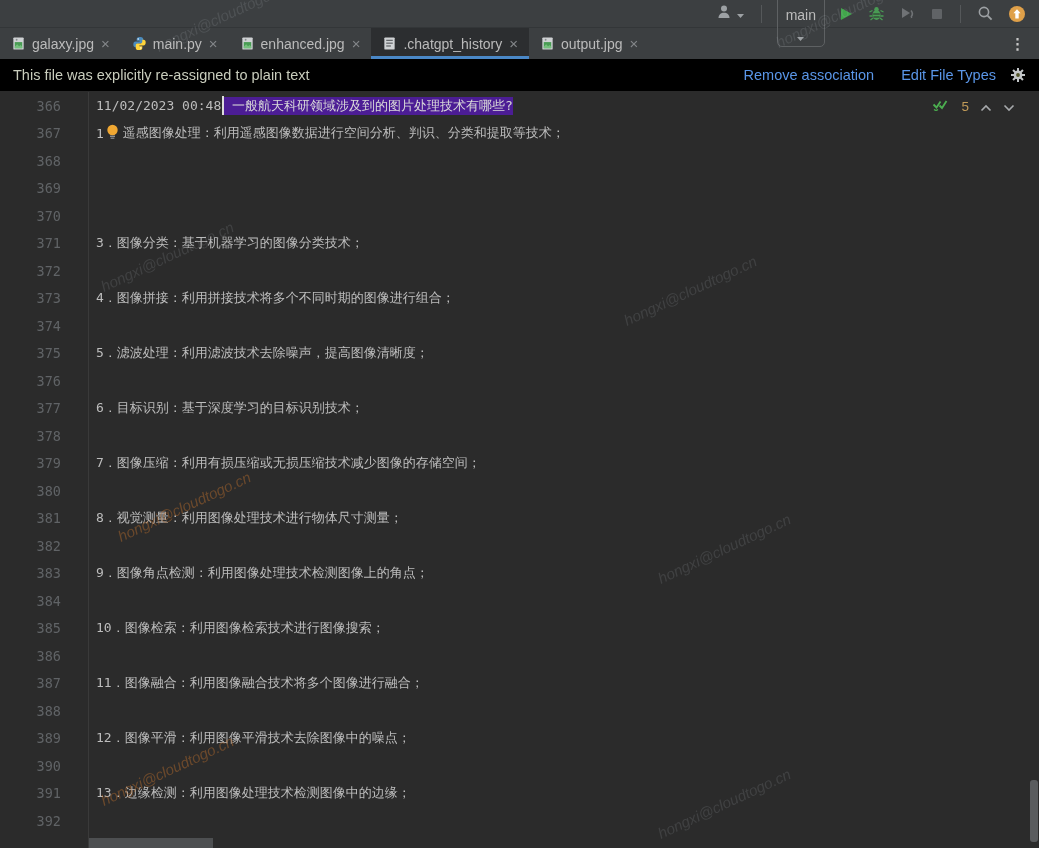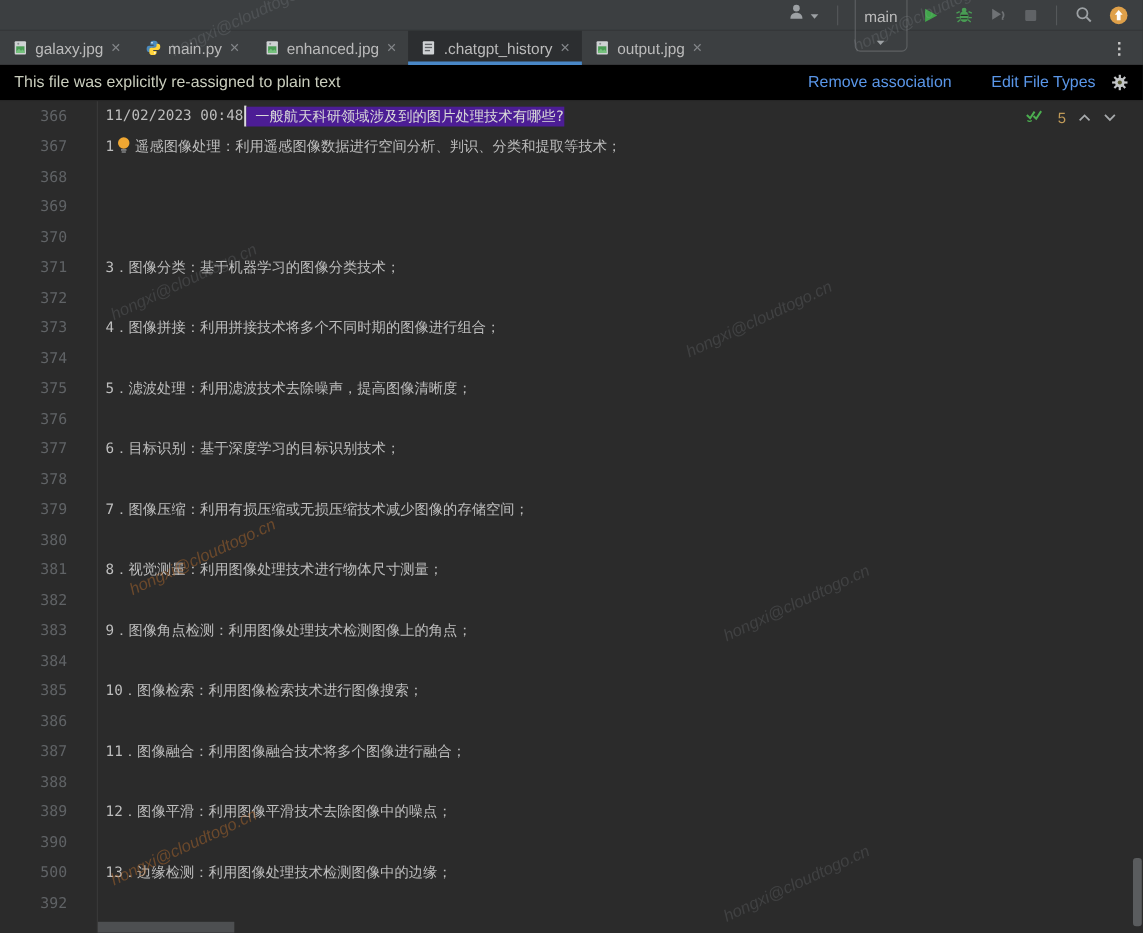--- a/index.html
+++ b/index.html
@@ -30,21 +30,21 @@
   .tab.active{background:#2c2e30;box-shadow:inset 0 -3px 0 #4A88C7}
   .tab .close{color:#84878a;font-size:15px;line-height:1;margin-left:1px}
   .tab .ticon{display:flex;align-items:center}
   .tabbar-more{margin-left:auto;display:flex;align-items:center;padding:0 14px;color:#c7c7c7;font-weight:bold;font-size:15px}
   
   .banner{
     height:32px;background:#000000;display:flex;align-items:center;
     padding:0 13px;box-sizing:border-box;font-size:14.5px;color:#c9cdbd;
   }
   .banner .spacer{flex:1}
-  .banner .blink{color:#5a96e8;margin-left:36px;cursor:pointer}
+  .banner .blink{color:#5a96e8;margin-left:27px;cursor:pointer}
   .banner .gear{margin-left:14px;display:flex;align-items:center}
   
   .editor{
     position:absolute;top:92px;left:0;right:0;bottom:0;background:#2b2b2b;
     font-family:"DejaVu Sans Mono",monospace;
   }
   .editor::before{content:'';position:absolute;left:88px;top:0;bottom:0;width:1px;background:#3a3a3a}
   .row{display:flex;height:27.5px;align-items:center}
   .gutter{
     width:88px;flex:none;box-sizing:border-box;padding-right:27px;
@@ -323,21 +323,21 @@
       </div>
       <div class="row">
         <div class="gutter">389</div>
         <div class="content"><span>12．图像平滑：利用图像平滑技术去除图像中的噪点；</span></div>
       </div>
       <div class="row">
         <div class="gutter">390</div>
         <div class="content"></div>
       </div>
       <div class="row">
-        <div class="gutter">500</div>
+        <div class="gutter">391</div>
         <div class="content"><span>13．边缘检测：利用图像处理技术检测图像中的边缘；</span></div>
       </div>
       <div class="row">
         <div class="gutter">392</div>
         <div class="content"></div>
       </div>
     </div>
   <div class="occ">
     <span><svg width="18" height="15" viewBox="0 0 18 15">
           <path d="M1.5 7.5l3 3 4-6" stroke="#4caf50" stroke-width="1.8" fill="none"></path>

